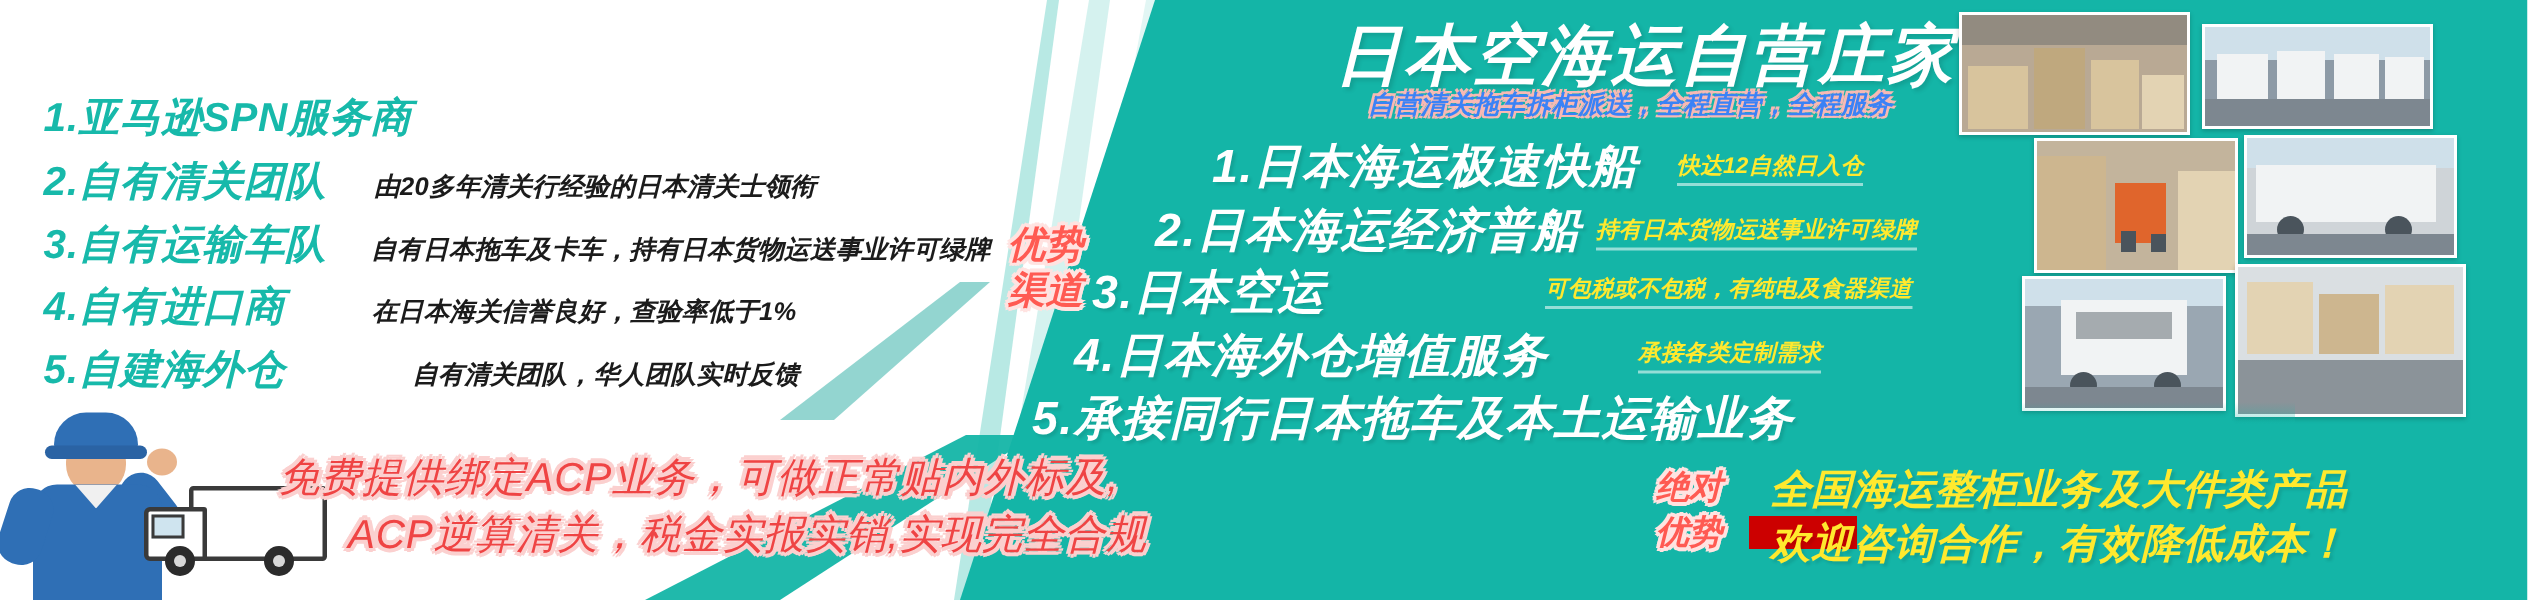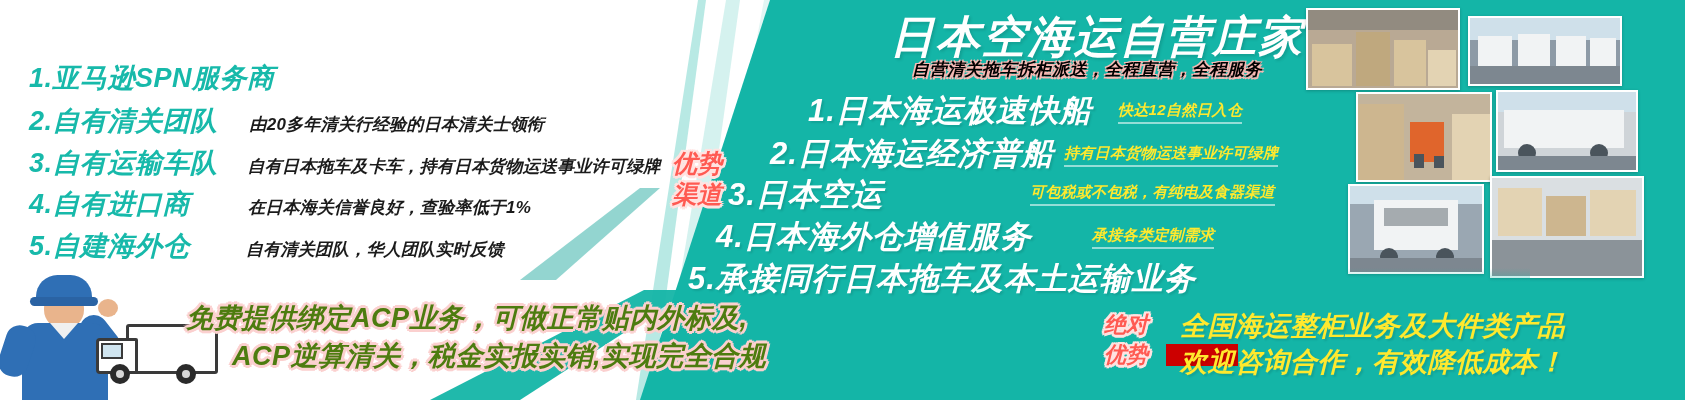--- a/index.html
+++ b/index.html
@@ -63,21 +63,21 @@
     color:#1b1b1b;
     font-weight:bold;font-style:italic;
     font-size:17px;
     margin-left:16px;
     letter-spacing:.2px;
   }
   .r1{left:18px;top:60px;}
   .r2{left:18px;top:103px;}
   .r3{left:18px;top:145px;}
   .r4{left:18px;top:186px;}
-  .r5{left:18px;top:228px;}
+  .r5{left:18px;top:228px;gap:29px;}
   .r1 .feat-desc{margin-left:22px;}
   .r2 .feat-desc{margin-left:32px;}
   .r3 .feat-desc{margin-left:30px;}
   .r4 .feat-desc{margin-left:58px;}
   .r5 .feat-desc{margin-left:56px;}
 
   
   .worker{position:absolute;left:0;bottom:0;width:150px;height:135px;}
   .w-head{position:absolute;left:44px;top:22px;width:40px;height:42px;
     background:#e9b48c;border-radius:50% 50% 46% 46%;}
@@ -107,41 +107,41 @@
   .t-wh1{position:absolute;left:14px;top:50px;width:20px;height:20px;
     background:#2b2b2b;border-radius:50%;}
   .t-wh2{position:absolute;left:80px;top:50px;width:20px;height:20px;
     background:#2b2b2b;border-radius:50%;}
   .t-wh1::after,.t-wh2::after{content:'';position:absolute;left:6px;top:6px;
     width:8px;height:8px;background:#d8d8d8;border-radius:50%;}
 
   
   .red-copy{
     position:absolute;text-align:center;
-    color:#4d7c0f;font-weight:bold;font-style:italic;
+    color:#ef4444;font-weight:normal;font-style:italic;
     font-size:27px;white-space:nowrap;letter-spacing:.5px;
     text-shadow:
       -2px -2px 0 #fbd0cf, 2px -2px 0 #fbd0cf,
       -2px  2px 0 #fbd0cf, 2px  2px 0 #fbd0cf,
        0   -3px 0 #fbd0cf, 0    3px 0 #fbd0cf,
       -3px  0   0 #fbd0cf, 3px  0   0 #fbd0cf;
   }
   .red1{left:186px;top:300px;}
   .red2{left:232px;top:338px;}
 
   
   .headline{
     position:absolute;left:890px;top:8px;
     color:#ffffff;font-weight:bold;font-style:italic;
     font-size:44px;letter-spacing:2px;white-space:nowrap;
     text-shadow:2px 2px 3px rgba(0,0,0,.12);
   }
   .subhead{
     position:absolute;left:912px;top:58px;
-    color:#000000;font-weight:bold;font-style:italic;
+    color:#3b82f6;font-weight:bold;font-style:italic;
     font-size:17px;letter-spacing:.5px;white-space:nowrap;
     text-shadow:
       -1.5px -1.5px 0 #f8b9b4, 1.5px -1.5px 0 #f8b9b4,
       -1.5px  1.5px 0 #f8b9b4, 1.5px  1.5px 0 #f8b9b4;
   }
 
   .svc{
     position:absolute;white-space:nowrap;
     color:#ffffff;font-weight:bold;font-style:italic;
     font-size:31px;letter-spacing:1px;

